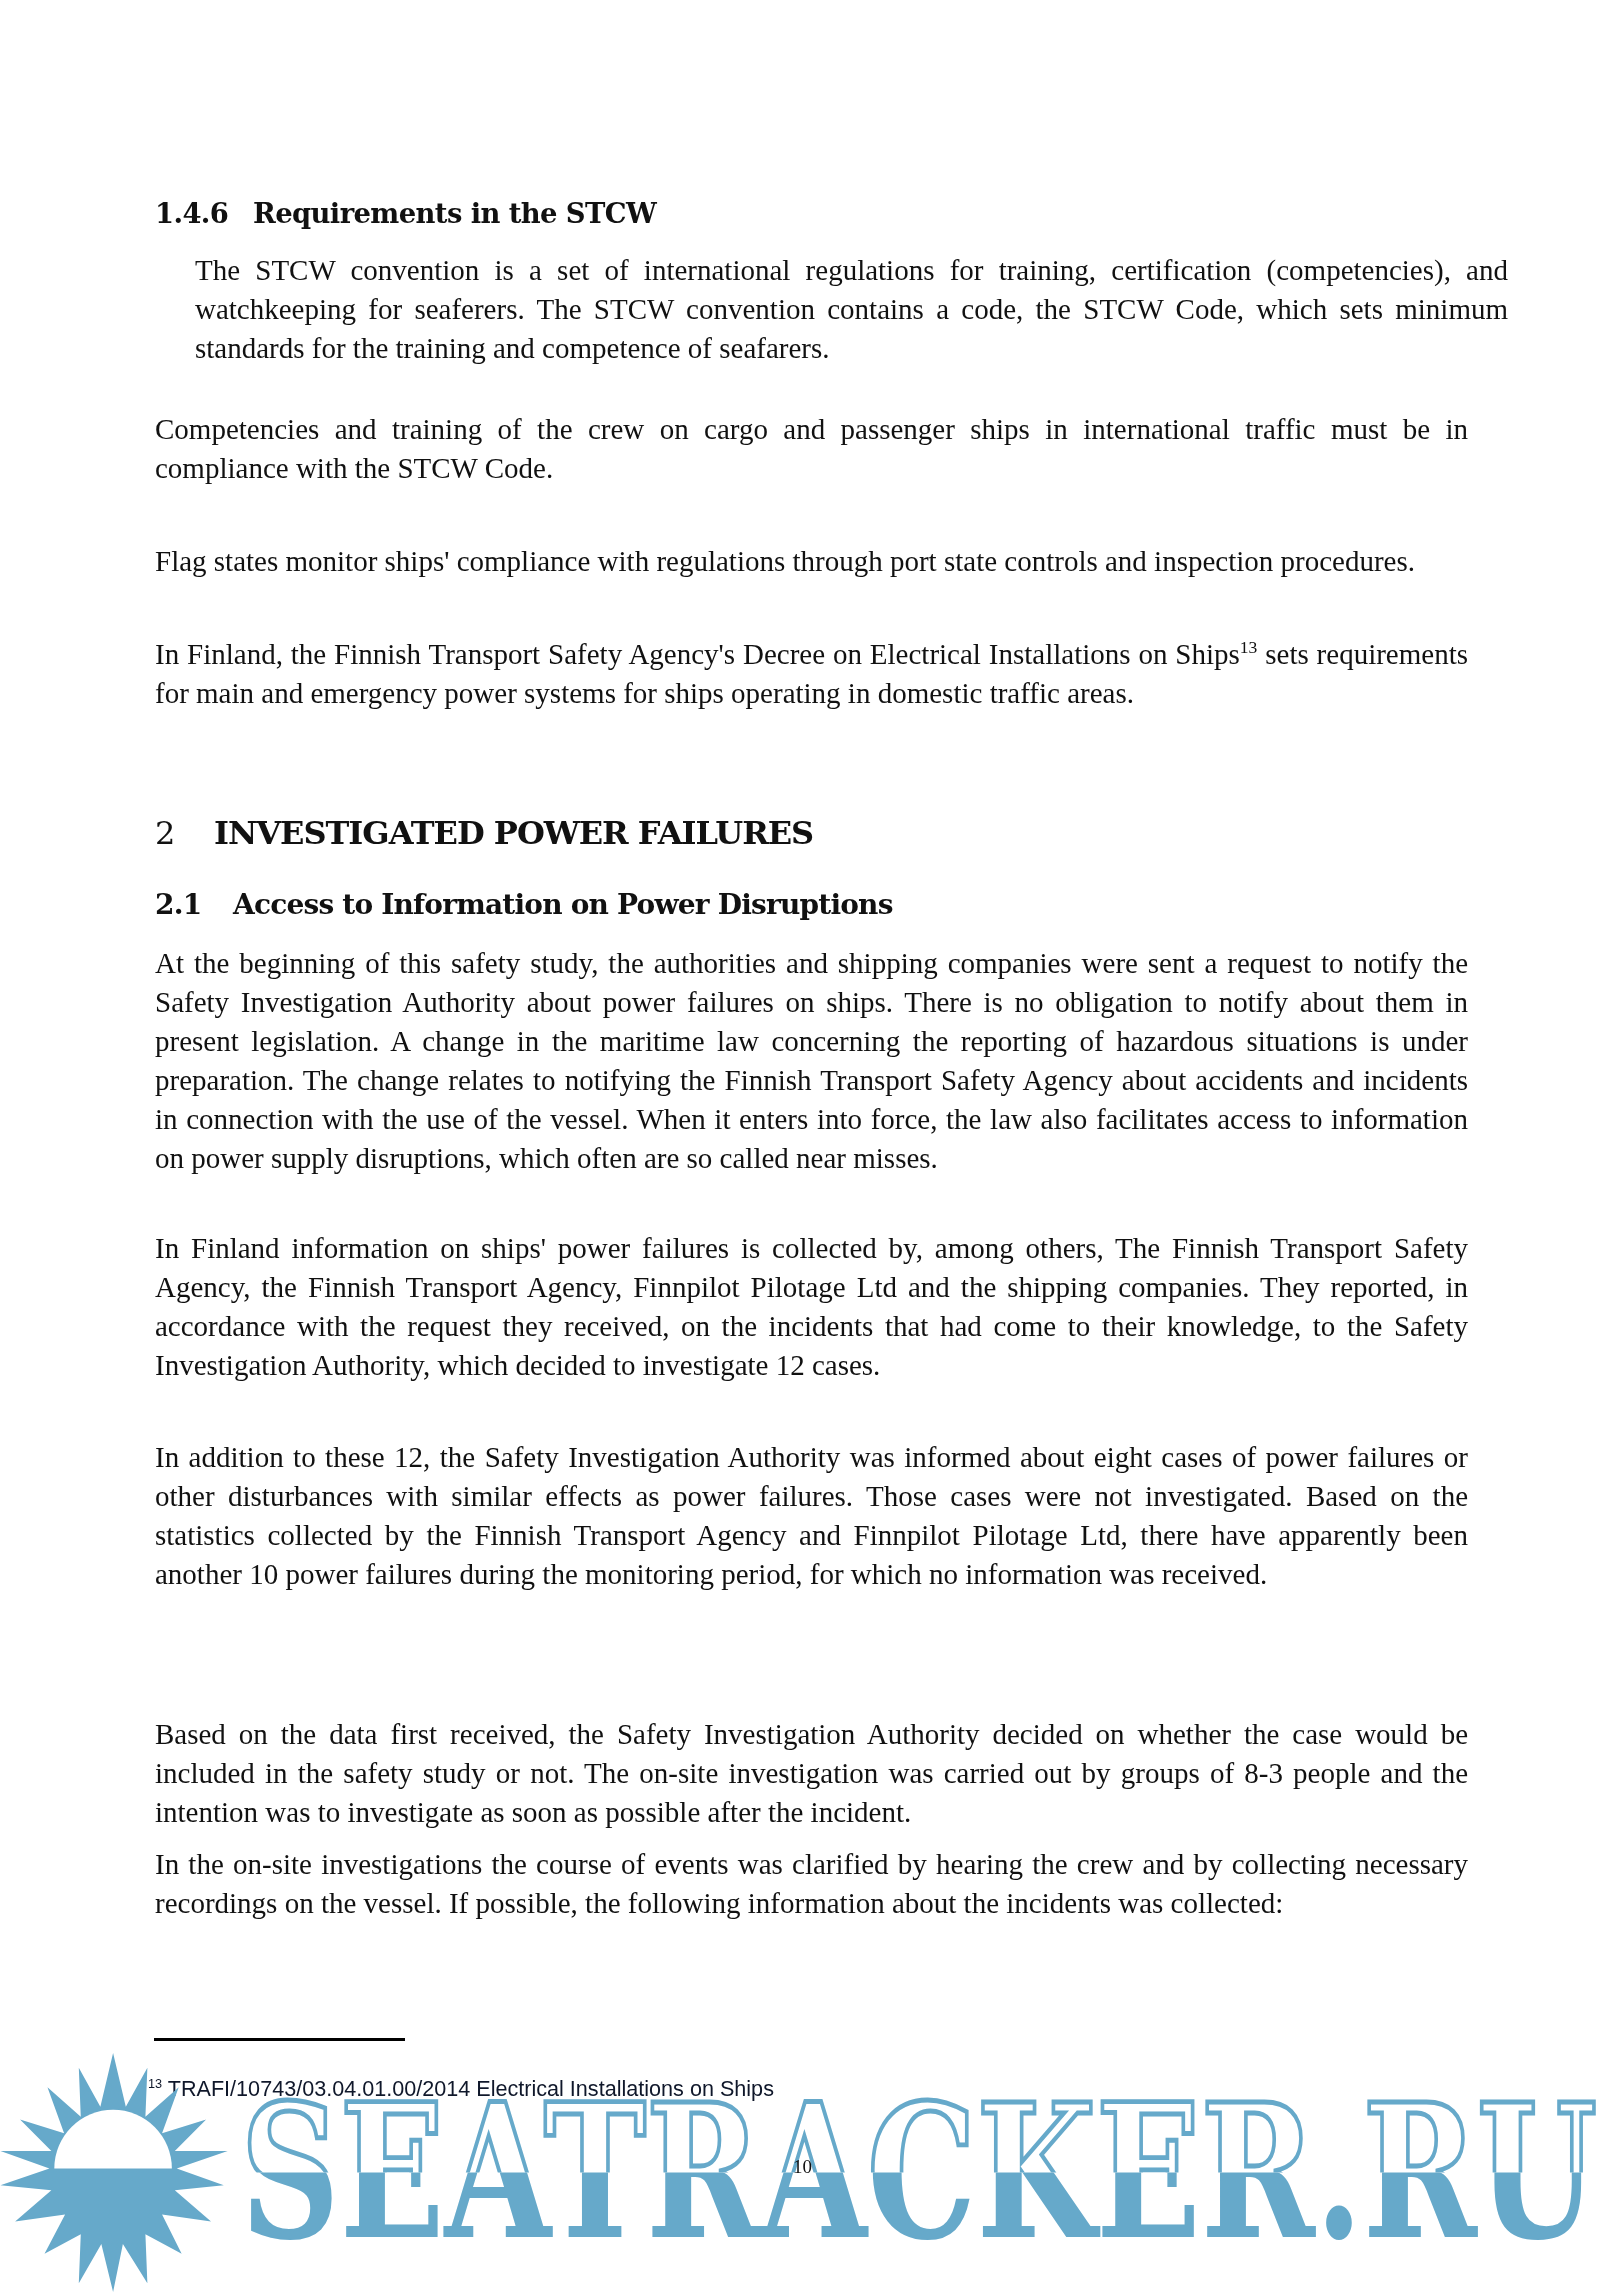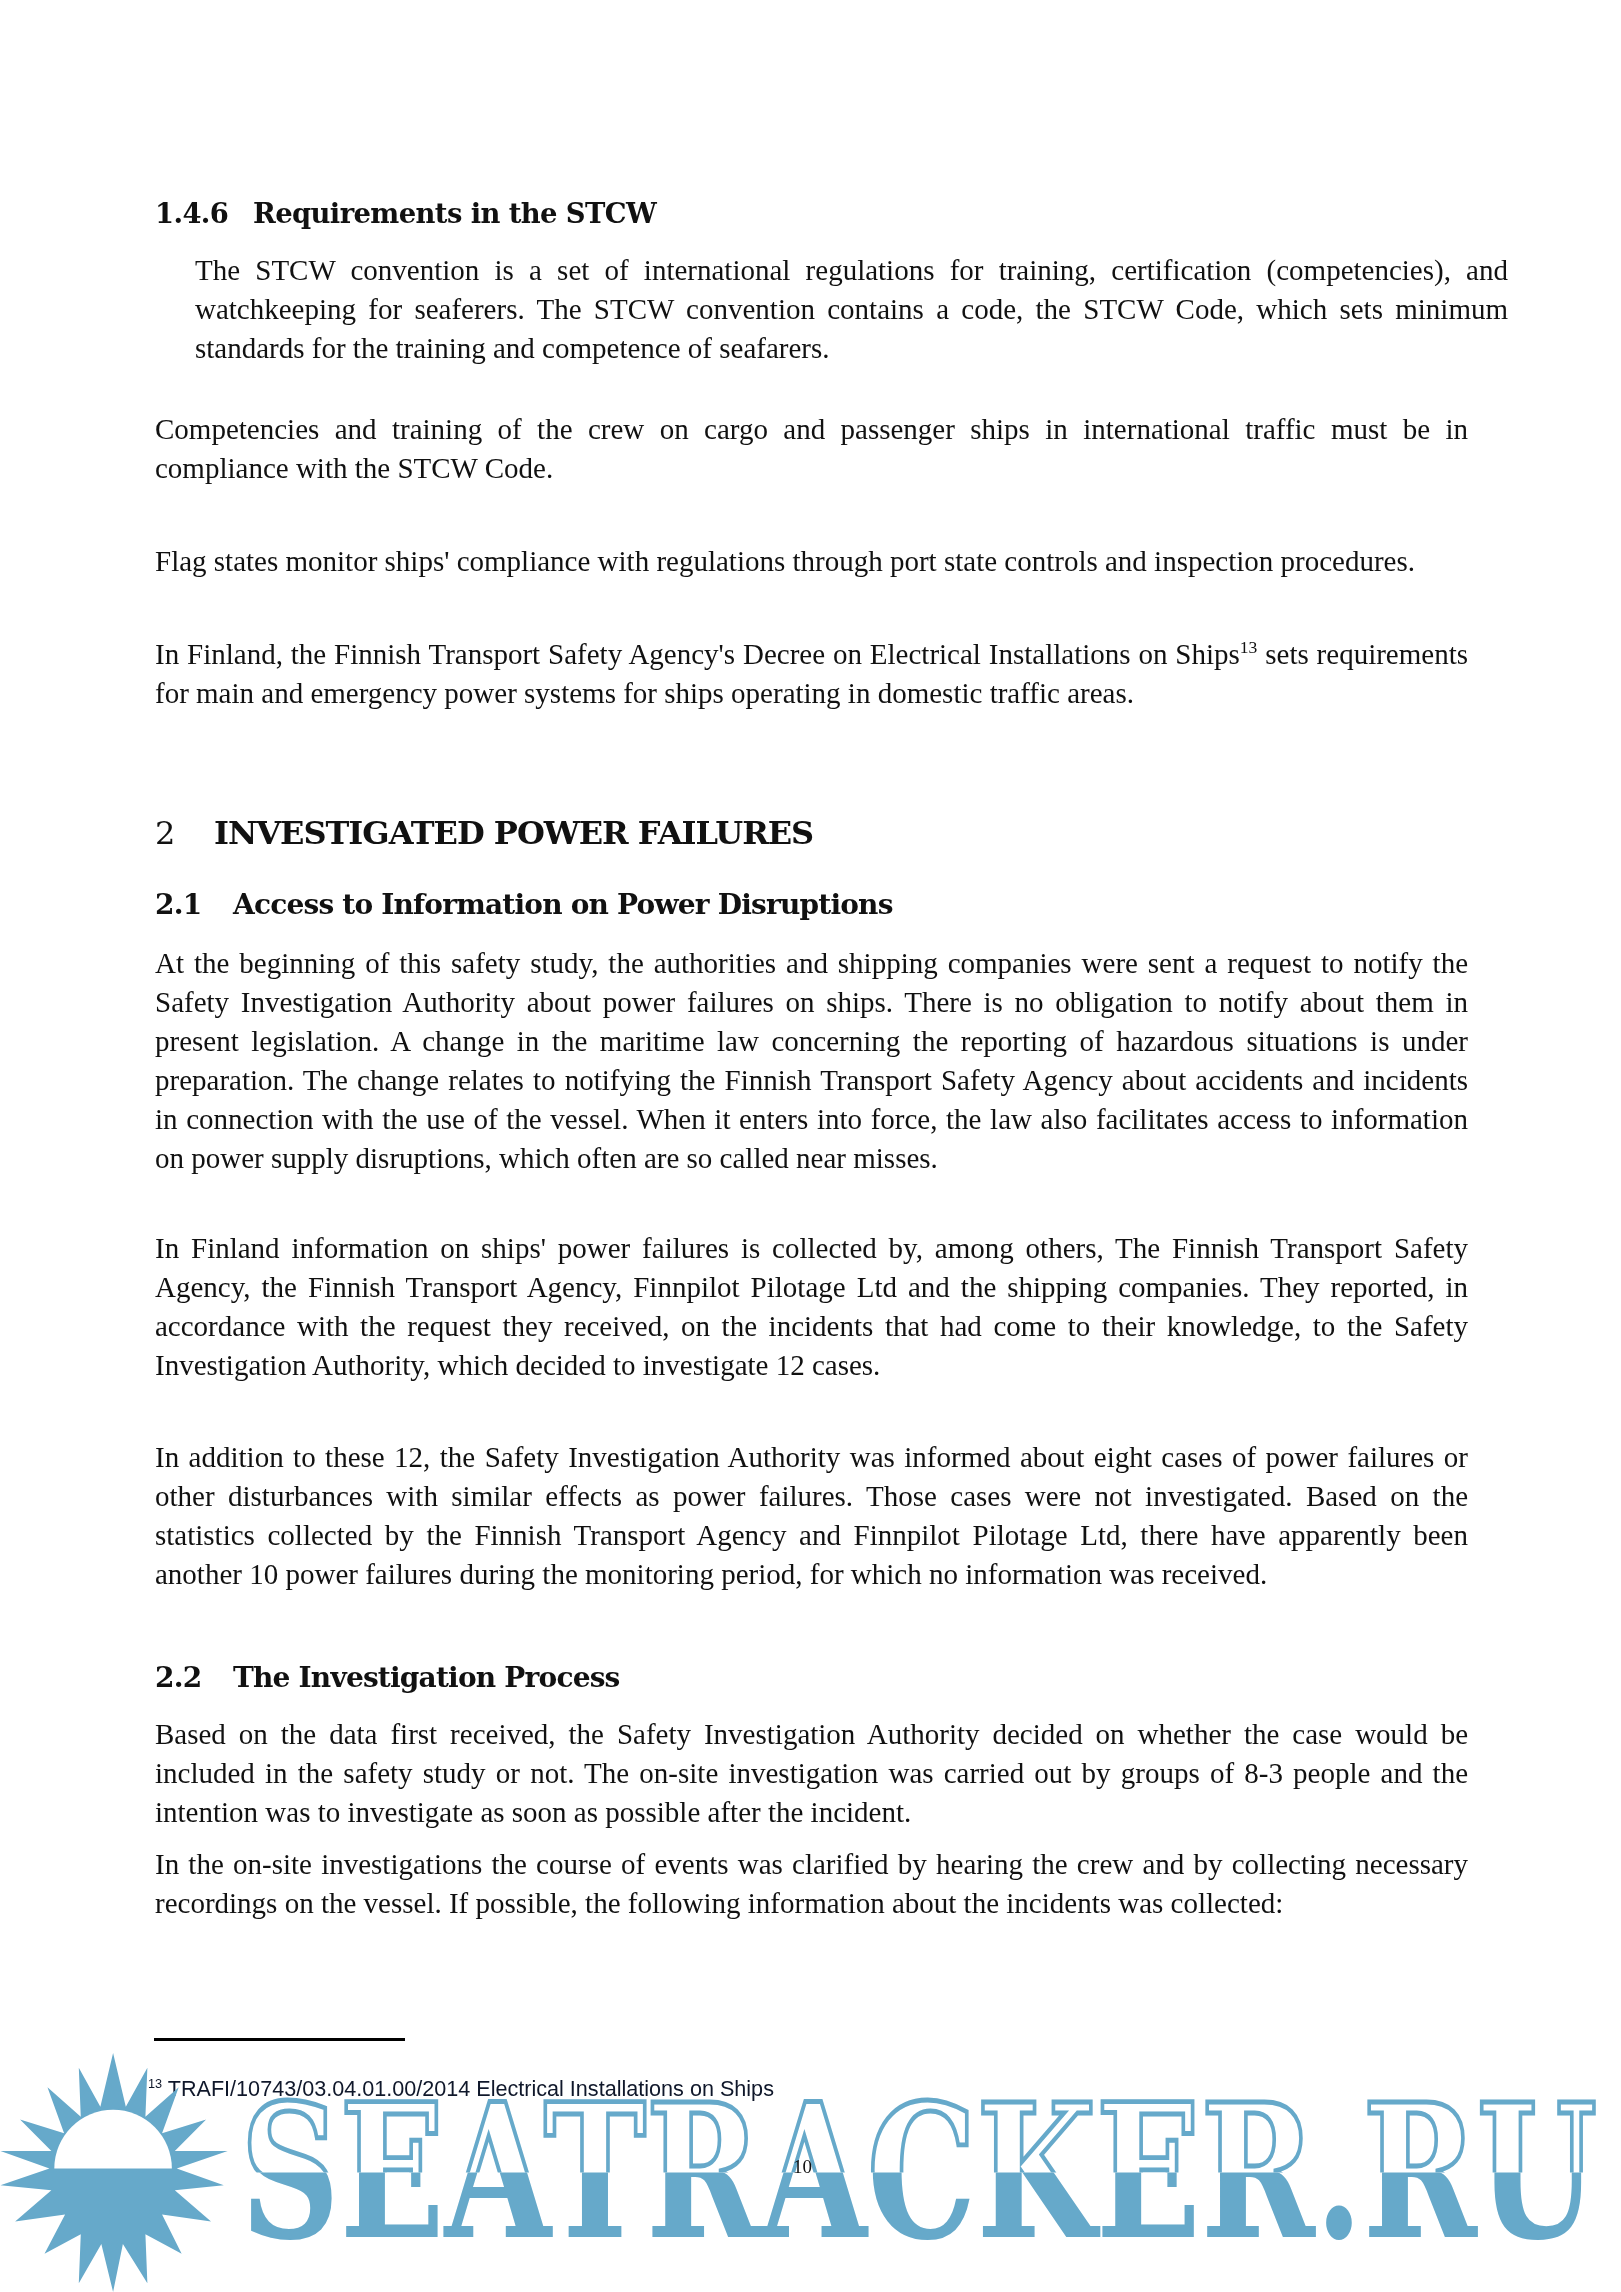--- a/index.html
+++ b/index.html
@@ -41,23 +41,20 @@
   </div>
 
   <div class="blk h2" style="top:883px;">
     <span class="num">2.1</span><span>Access to Information on Power Disruptions</span>
   </div>
 
   <div class="blk p" style="top:944px;">At the beginning of this safety study, the authorities and shipping companies were sent a request to notify the Safety Investigation Authority about power failures on ships. There is no obligation to notify about them in present legislation. A change in the maritime law concerning the reporting of hazardous situations is under preparation. The change relates to notifying the Finnish Transport Safety Agency about accidents and incidents in connection with the use of the vessel. When it enters into force, the law also facilitates access to information on power supply disruptions, which often are so called near misses.</div>
   <div class="blk p" style="top:1229px;">In Finland information on ships' power failures is collected by, among others, The Finnish Transport Safety Agency, the Finnish Transport Agency, Finnpilot Pilotage Ltd and the shipping companies. They reported, in accordance with the request they received, on the incidents that had come to their knowledge, to the Safety Investigation Authority, which decided to investigate 12 cases.</div>
   <div class="blk p" style="top:1438px;">In addition to these 12, the Safety Investigation Authority was informed about eight cases of power failures or other disturbances with similar effects as power failures. Those cases were not investigated. Based on the statistics collected by the Finnish Transport Agency and Finnpilot Pilotage Ltd, there have apparently been another 10 power failures during the monitoring period, for which no information was received.</div>
 
-  <div class="blk h2" style="top:1656px;">
-    <span class="num">2.2</span><span>The Investigation Process</span>
-  </div>
 
   <div class="blk p" style="top:1715px;">Based on the data first received, the Safety Investigation Authority decided on whether the case would be included in the safety study or not. The on-site investigation was carried out by groups of 8-3 people and the intention was to investigate as soon as possible after the incident.</div>
   <div class="blk p" style="top:1845px;">In the on-site investigations the course of events was clarified by hearing the crew and by collecting necessary recordings on the vessel. If possible, the following information about the incidents was collected:</div>
 
   <div class="rule"></div>
   <div class="footnote"><sup>13</sup> <span>TRAFI/10743/03.04.01.00/2014 Electrical Installations on Ships</span></div>
 
   <svg class="wm" viewBox="0 0 1654 244">
     <defs>
       <clipPath id="lowerHalf">

